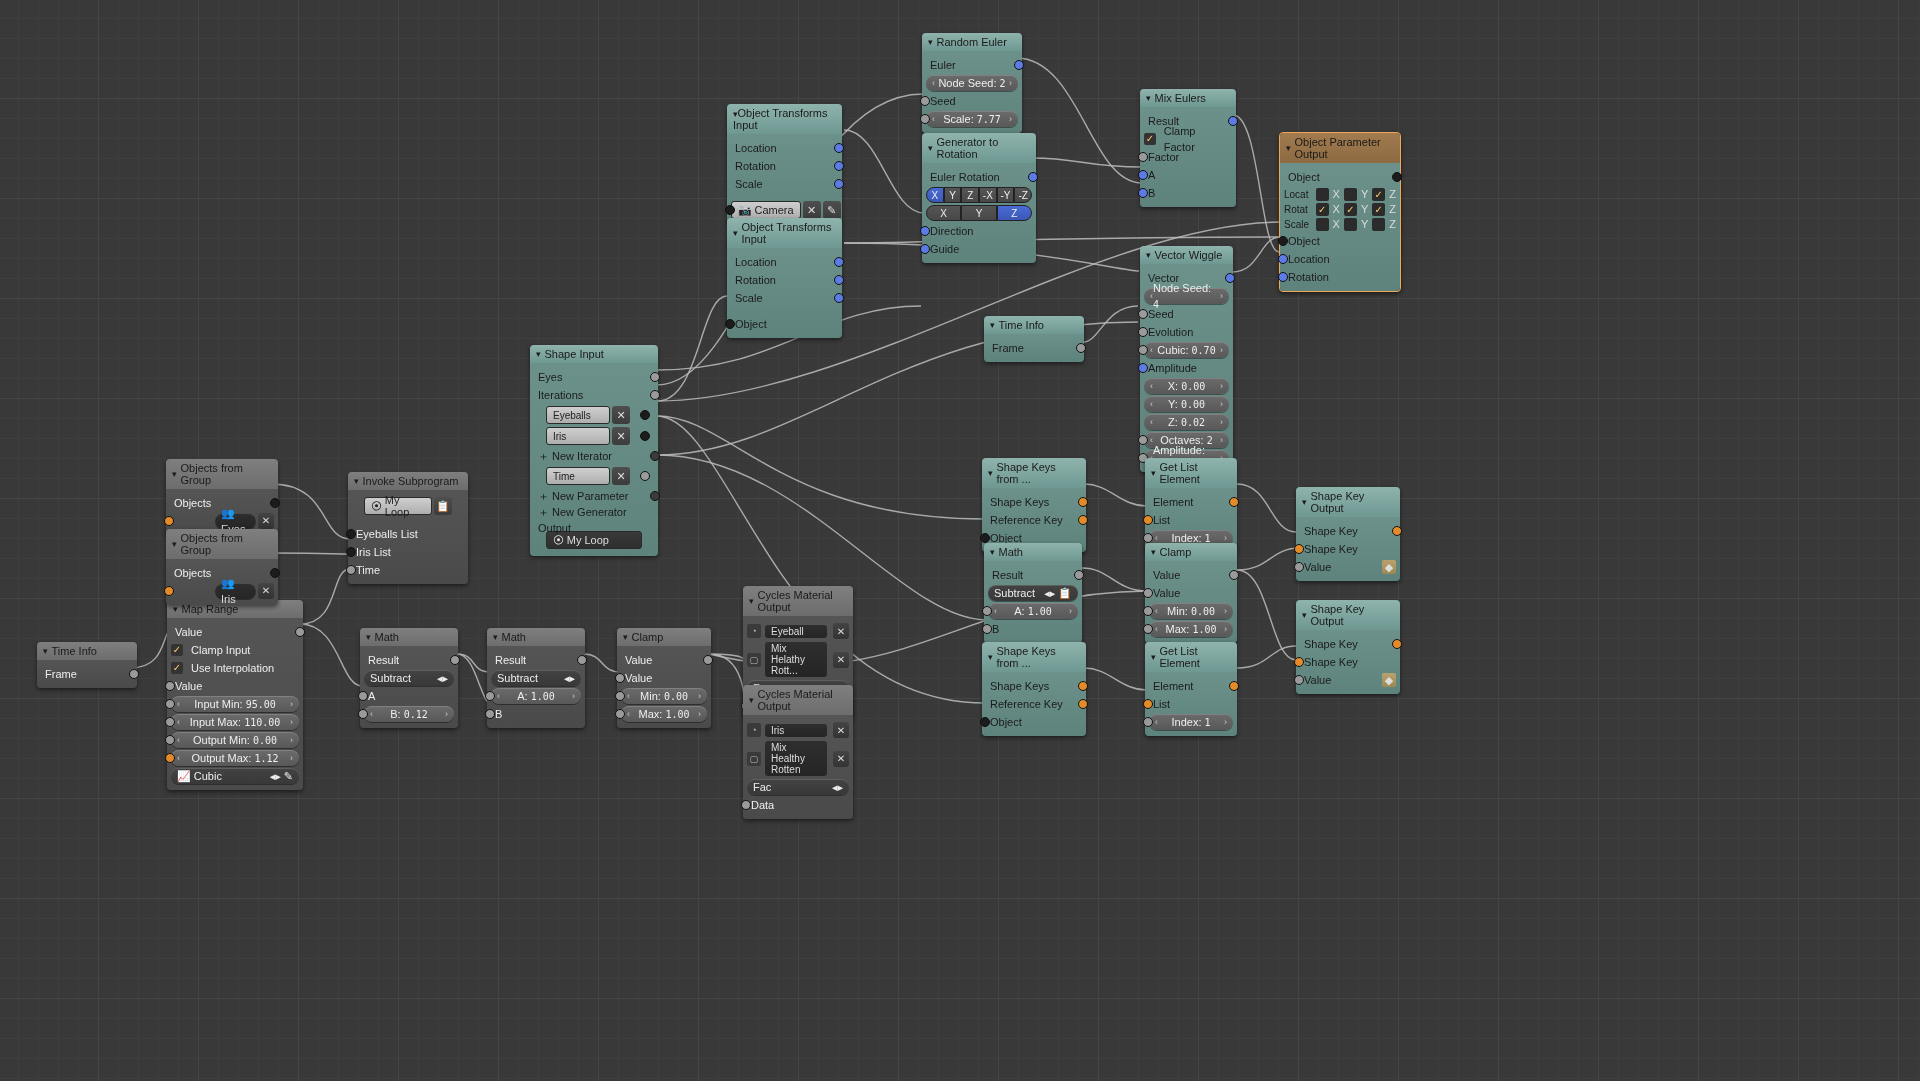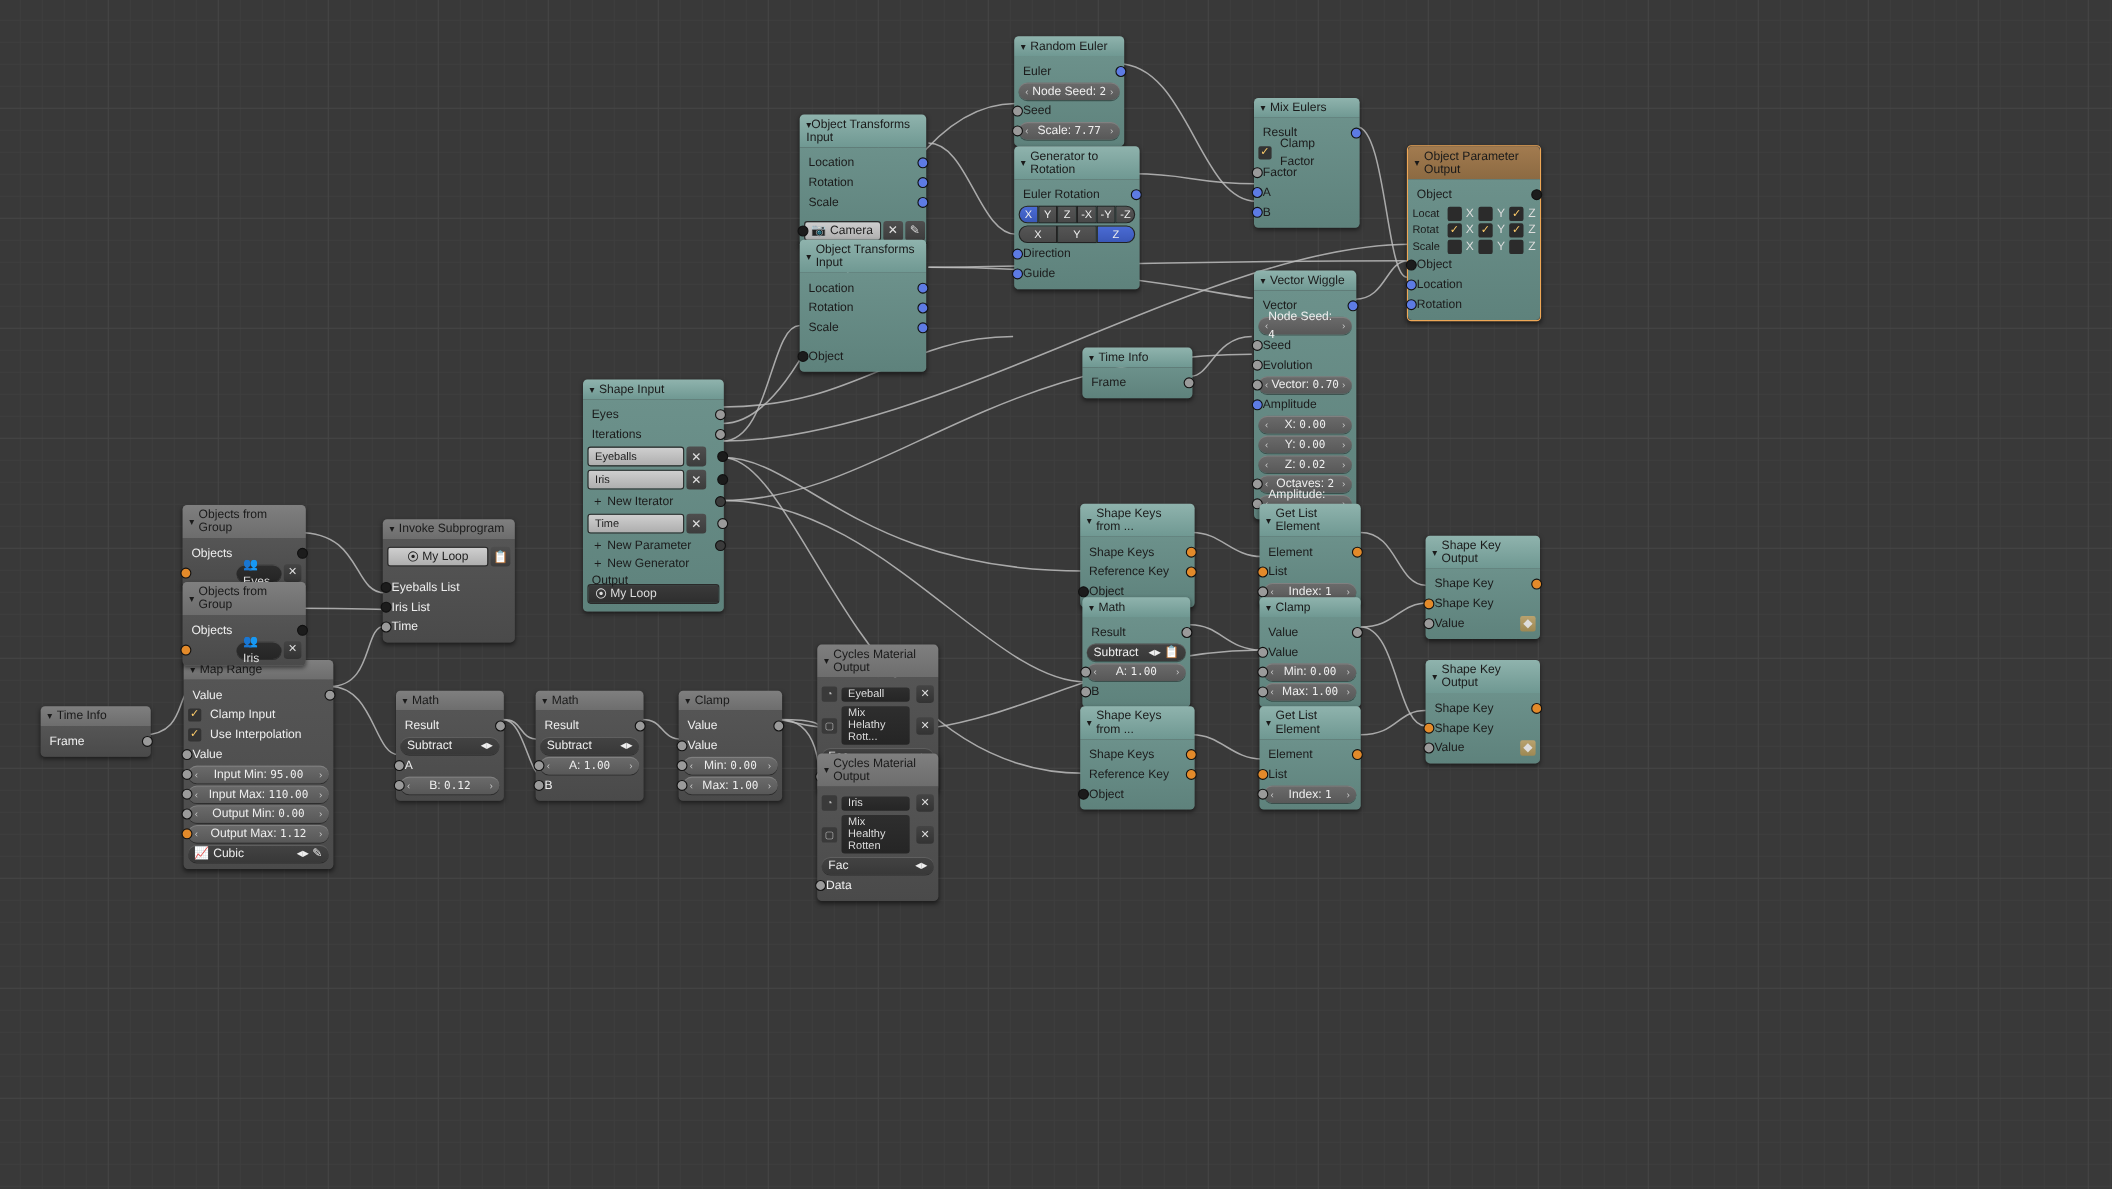--- a/index.html
+++ b/index.html
@@ -67,21 +67,21 @@
 
   .xyzrow { display:flex; align-items:center; gap:4px; height:14px; margin:1px 0; }
   .xyzrow .t { flex:1; font-size:10px; color:#1a1a1a; }
   .cb { width:13px; height:13px; border-radius:2px; background:#2b2b2b; display:inline-flex; align-items:center; justify-content:center; color:#ffcd6a; font-size:10px; }
   .cb.on::after { content:"✓"; }
 
   .subrow { display:flex; align-items:center; gap:4px; margin:3px 0; }
   .subrow .icon { width:14px; height:14px; background:#3a3a3a; border-radius:2px; display:flex; align-items:center; justify-content:center; font-size:9px; color:#bbb; }
   .subrow .txt { flex:1; background:linear-gradient(#2e2e2e,#252525); border-radius:3px; padding:1px 6px; color:#ddd; font-size:10px; }
 
-  .bigfield { display:flex; gap:2px; margin:3px 0; }
+  .bigfield { display:flex; gap:2px; margin:3px 12px; }
   .bigfield .main { flex:1; height:18px; border-radius:3px; background:linear-gradient(#cfcfcf,#aeaeae); border:1px solid #2a2a2a; display:flex; align-items:center; padding:0 6px; color:#222; font-size:10px; }
   .bigfield.dark .main { background:linear-gradient(#3a3a3a,#2e2e2e); color:#ddd; }
   .bigfield .xb { width:18px; height:18px; border-radius:3px; background:linear-gradient(#4e4e4e,#3c3c3c); display:flex; align-items:center; justify-content:center; color:#ddd; }
 </style>
 </head>
 <body>
 <div class="grid-bg"></div>
 
 <svg class="wires" viewBox="0 0 1920 1081">
   <path d="M130 668 C 170 668 160 627 175 627"></path>
@@ -647,21 +647,21 @@
         <span class="lbl dark">Seed</span>
       </div>
     <div class="row">
         <span class="socket left grey"></span>
         <span class="lbl dark">Evolution</span>
       </div>
     <div class="row">
         <span class="socket left grey"></span>
         <div class="chip">
           <span class="arrow">‹</span>
-          <span><span>Vector:</span> <span class="num">0.70</span></span>
+          <span><span>Cubic:</span> <span class="num">0.70</span></span>
           <span class="arrow">›</span>
         </div>
       </div>
     <div class="row">
         <span class="socket left blue"></span>
         <span class="lbl dark">Amplitude</span>
       </div>
     <div class="row">
         <div class="chip">
           <span class="arrow">‹</span>

